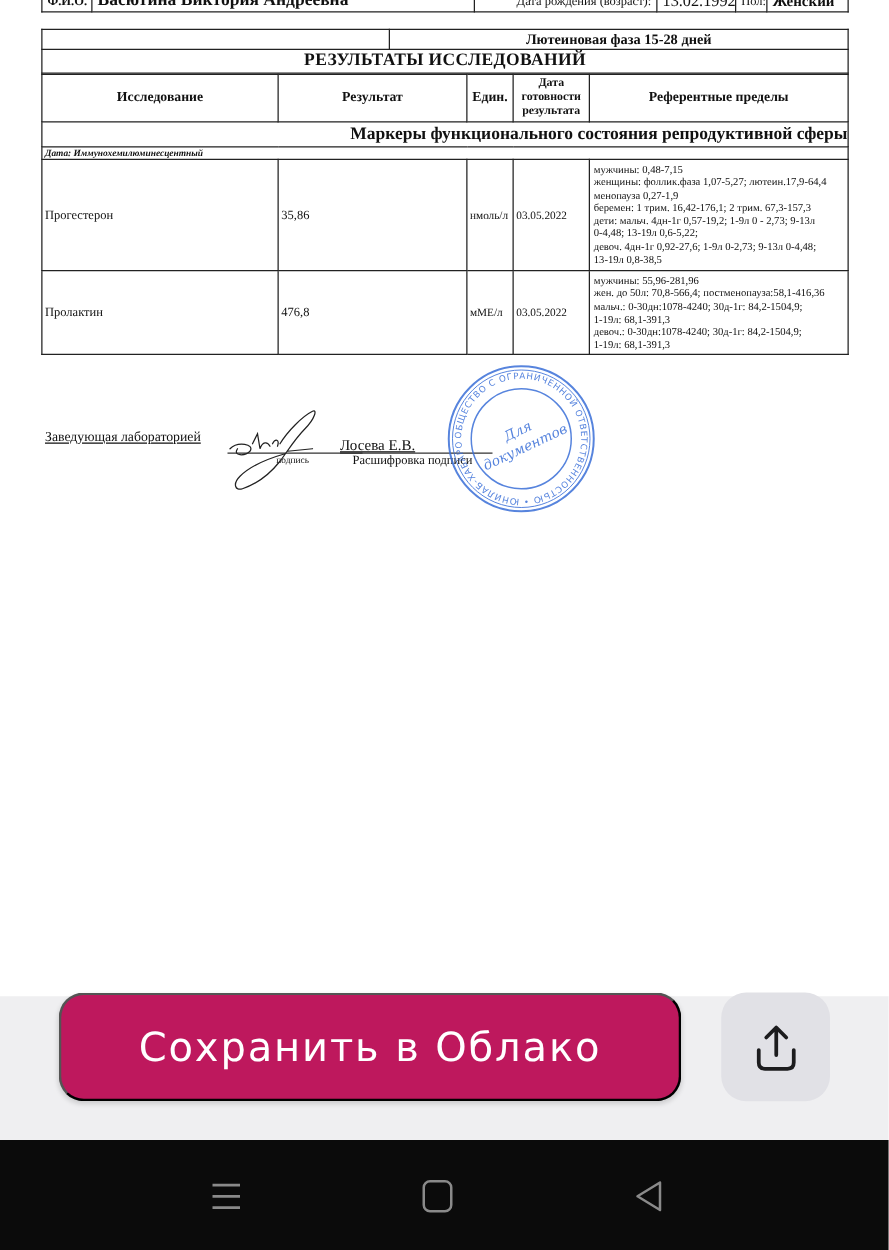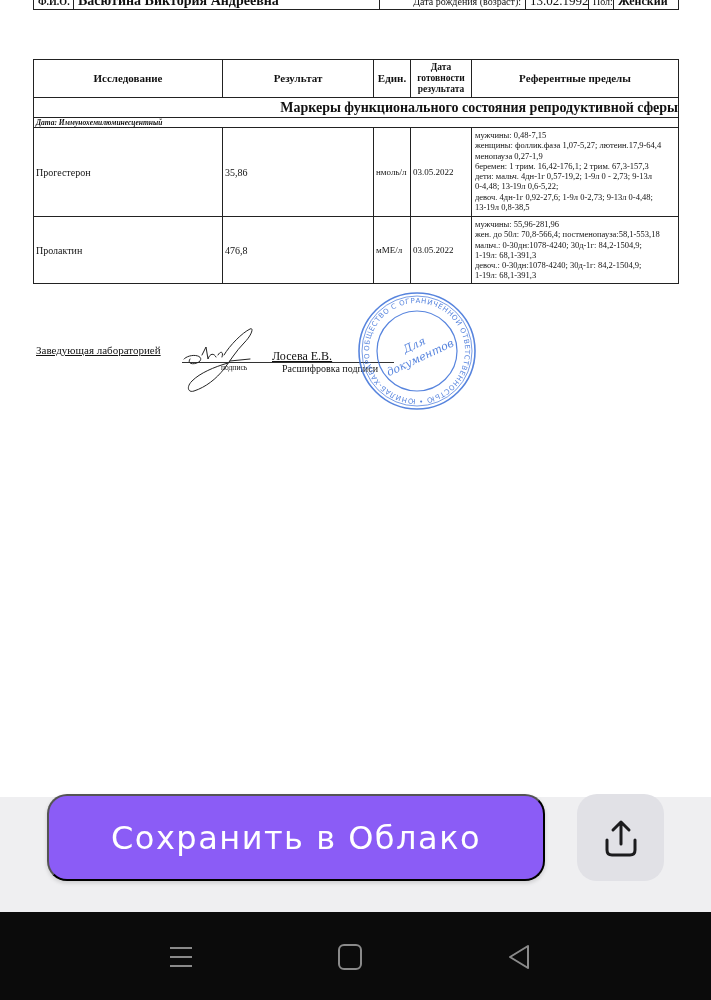--- a/index.html
+++ b/index.html
@@ -36,21 +36,21 @@
   .sign .cap1 { position: absolute; left: 185px; top: 23px; font-size: 7.5px; }
   .sign .sname { position: absolute; left: 236px; top: 9px; font-size: 12px; text-decoration: underline; }
   .sign .line2 { position: absolute; left: 236px; top: 22px; width: 122px; border-top: 1px solid #333; }
   .sign .cap2 { position: absolute; left: 246px; top: 23px; font-size: 10px; }
   .signature { position: absolute; left: 180px; top: 325px; }
   .stamp { position: absolute; left: 356px; top: 290px; }
 
   .bottom-bar { position: absolute; left: 0; top: 797px; width: 711px; height: 115px; background: #efeff1; }
   .save-btn {
     position: absolute; left: 47px; top: -3px; width: 498px; height: 87px;
-    background: #8b5cf6; border-radius: 20px; color: #fff;
+    background: #be185d; border-radius: 20px; color: #fff;
     font-family: "DejaVu Sans", sans-serif; font-size: 32px; letter-spacing: 1.5px;
     display: flex; align-items: center; justify-content: center;
     box-shadow: 0 2px 4px rgba(0,0,0,0.15);
   }
   .share-btn {
     position: absolute; left: 577px; top: -3px; width: 87px; height: 87px;
     background: #e1e1e6; border-radius: 20px;
     display: flex; align-items: center; justify-content: center;
   }
 
@@ -82,20 +82,27 @@
     </tr>
   </tbody>
     </table>
 
   <table class="grid" style="top:23px">
     <colgroup>
         <col style="width:278px">
         <col style="width:367px">
       </colgroup>
     <tbody>
+        <tr style="height:16px">
+      <td></td>
+      <td class="phase">Лютеиновая фаза 15-28 дней</td>
+    </tr>
+    <tr class="title-row">
+      <td colspan="2">РЕЗУЛЬТАТЫ ИССЛЕДОВАНИЙ</td>
+    </tr>
   </tbody>
     </table>
 
   <table class="grid" style="top:59px">
     <colgroup>
       <col style="width:189px">
         <col style="width:151px">
         <col style="width:37px">
         <col style="width:61px">
         <col style="width:207px">
@@ -134,21 +141,21 @@
         <div>13-19л 0,8-38,5</div>
       </td>
     </tr>
     <tr class="data-row" style="height:67px">
       <td>Пролактин</td>
       <td>476,8</td>
       <td class="unit">мМЕ/л</td>
       <td class="date">03.05.2022</td>
       <td class="ref">
         <div> мужчины: 55,96-281,96</div>
-        <div>жен. до 50л: 70,8-566,4; постменопауза:58,1-553,18</div>
+        <div>жен. до 50л: 70,8-566,4; постменопауза:58,1-416,36</div>
         <div>мальч.: 0-30дн:1078-4240; 30д-1г: 84,2-1504,9;</div>
         <div>1-19л: 68,1-391,3</div>
         <div>девоч.: 0-30дн:1078-4240; 30д-1г: 84,2-1504,9;</div>
         <div>1-19л: 68,1-391,3</div>
       </td>
     </tr>
   </tbody>
     </table>
 
   <div class="sign">

